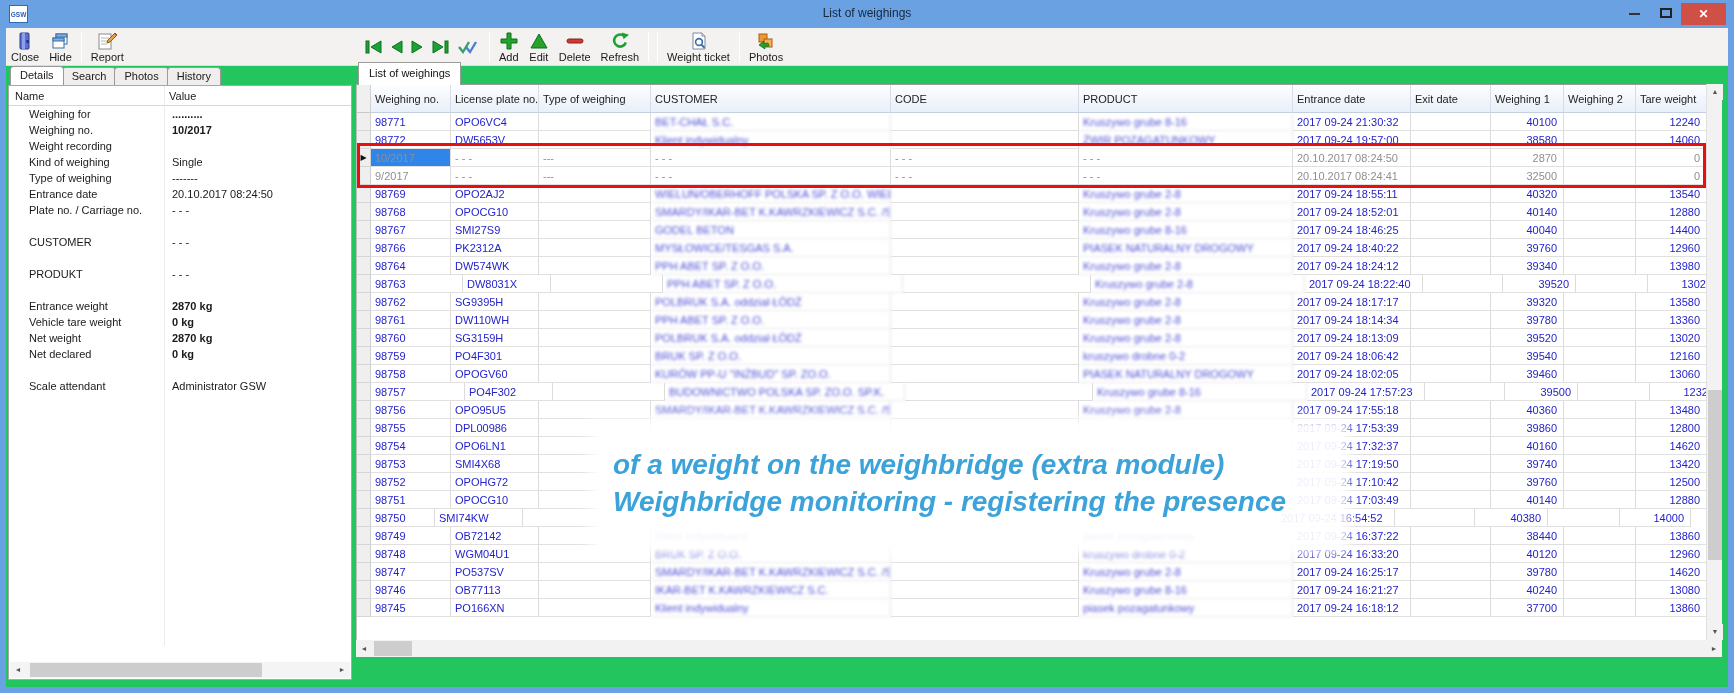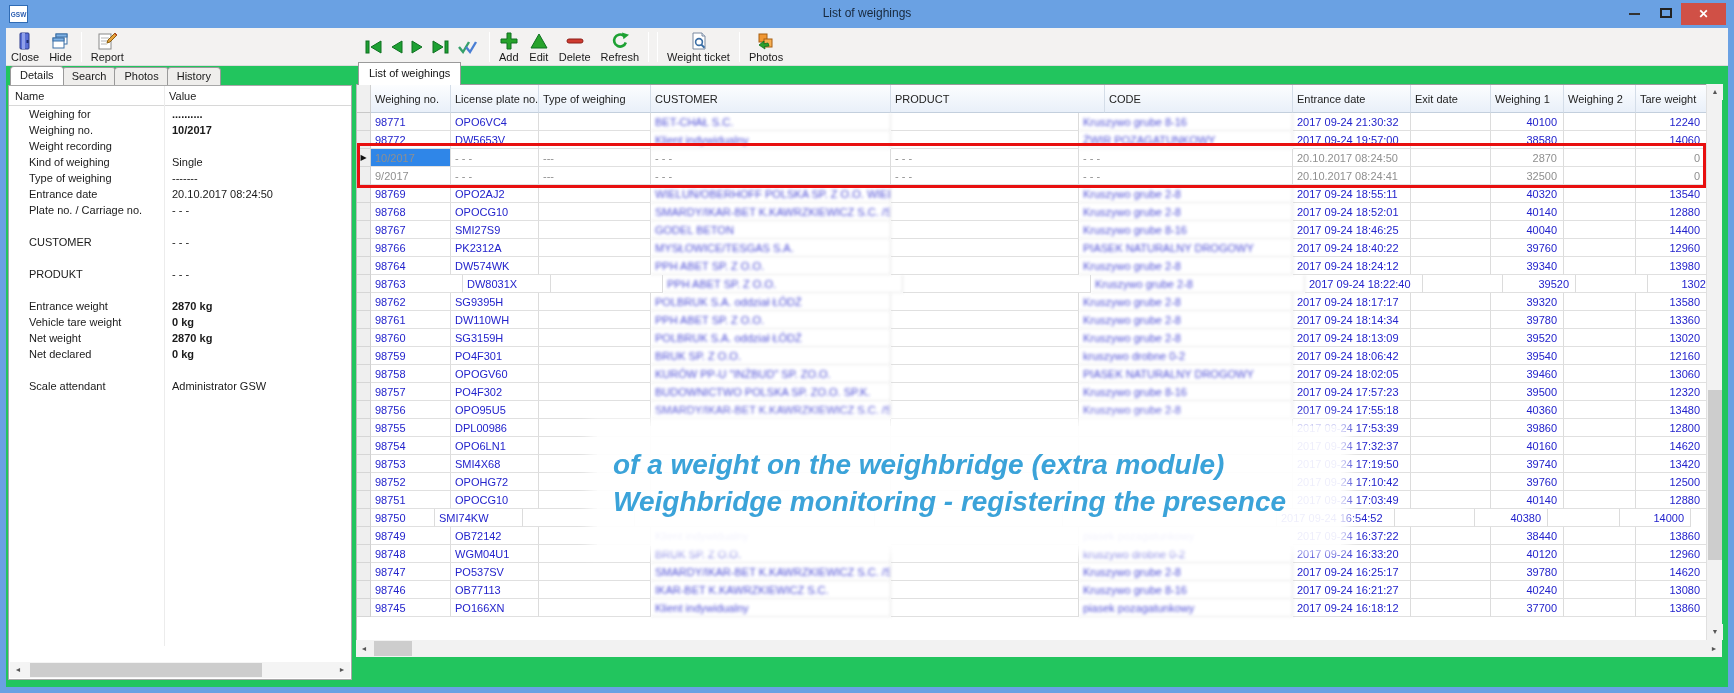--- a/index.html
+++ b/index.html
@@ -319,22 +319,22 @@
 
   <div class="main-tab">List of weighings</div>
 
   <div class="grid">
     <div class="grid-header" id="grid-header">
         <div class="h-cell sel" style="width: 14px;"></div>
         <div class="h-cell" style="width: 80px;">Weighing no.</div>
         <div class="h-cell" style="width: 88px;">License plate no.</div>
         <div class="h-cell" style="width: 112px;">Type of weighing</div>
         <div class="h-cell" style="width: 240px;">CUSTOMER</div>
+        <div class="h-cell" style="width: 188px;">CODE</div>
         <div class="h-cell" style="width: 214px;">PRODUCT</div>
-        <div class="h-cell" style="width: 188px;">CODE</div>
         <div class="h-cell" style="width: 118px;">Entrance date</div>
         <div class="h-cell" style="width: 80px;">Exit date</div>
         <div class="h-cell" style="width: 73px;">Weighing 1</div>
         <div class="h-cell" style="width: 72px;">Weighing 2</div>
         <div class="h-cell" style="width: 71px;">Tare weight</div>
       </div>
     <div id="grid-rows">
         <div class="g-row">
           <div class="g-cell sel" style="width: 14px;"></div>
           <div class="g-cell" style="width: 80px;">98771</div>
@@ -540,21 +540,21 @@
           <div class="g-cell" style="width: 188px;"></div>
           <div class="g-cell blur" style="width: 214px;">PIASEK NATURALNY DROGOWY</div>
           <div class="g-cell" style="width: 118px;">2017 09-24 18:02:05</div>
           <div class="g-cell" style="width: 80px;"></div>
           <div class="g-cell num" style="width: 73px;">39460</div>
           <div class="g-cell num" style="width: 72px;"></div>
           <div class="g-cell num" style="width: 71px;">13060</div>
         </div>
         <div class="g-row">
           <div class="g-cell sel" style="width: 14px;"></div>
-          <div class="g-cell" style="width: 80px;">98757</div>
+          <div class="g-cell" style="width: 94px;">98757</div>
           <div class="g-cell" style="width: 88px;">PO4F302</div>
           <div class="g-cell" style="width: 112px;"></div>
           <div class="g-cell blur" style="width: 240px;">BUDOWNICTWO POLSKA SP. ZO.O. SP.K.</div>
           <div class="g-cell" style="width: 188px;"></div>
           <div class="g-cell blur" style="width: 214px;">Kruszywo grube 8-16</div>
           <div class="g-cell" style="width: 118px;">2017 09-24 17:57:23</div>
           <div class="g-cell" style="width: 80px;"></div>
           <div class="g-cell num" style="width: 73px;">39500</div>
           <div class="g-cell num" style="width: 72px;"></div>
           <div class="g-cell num" style="width: 71px;">12320</div>

